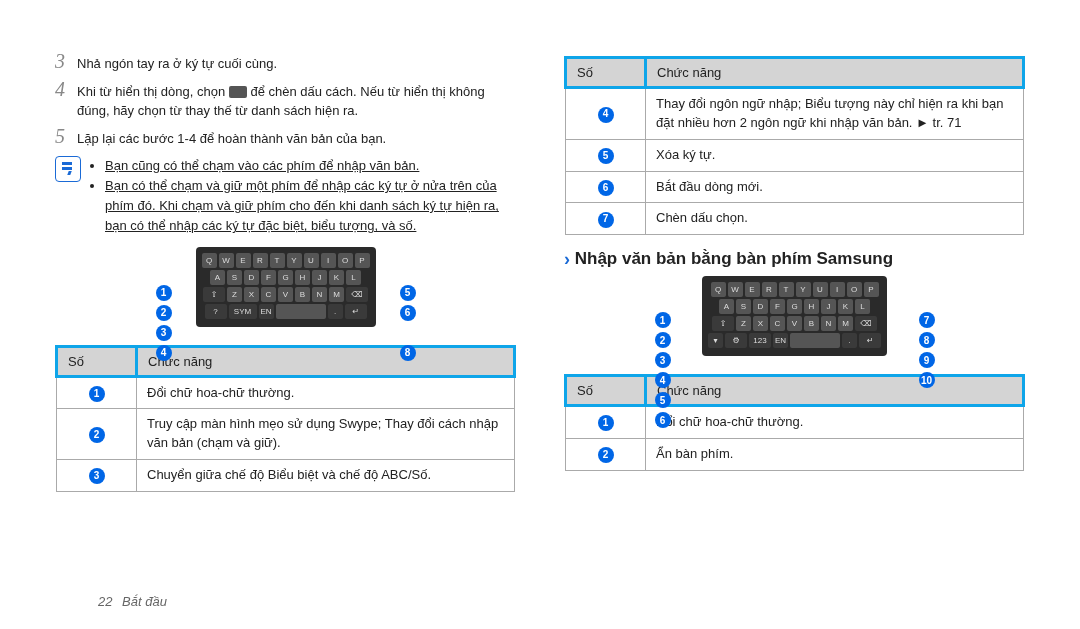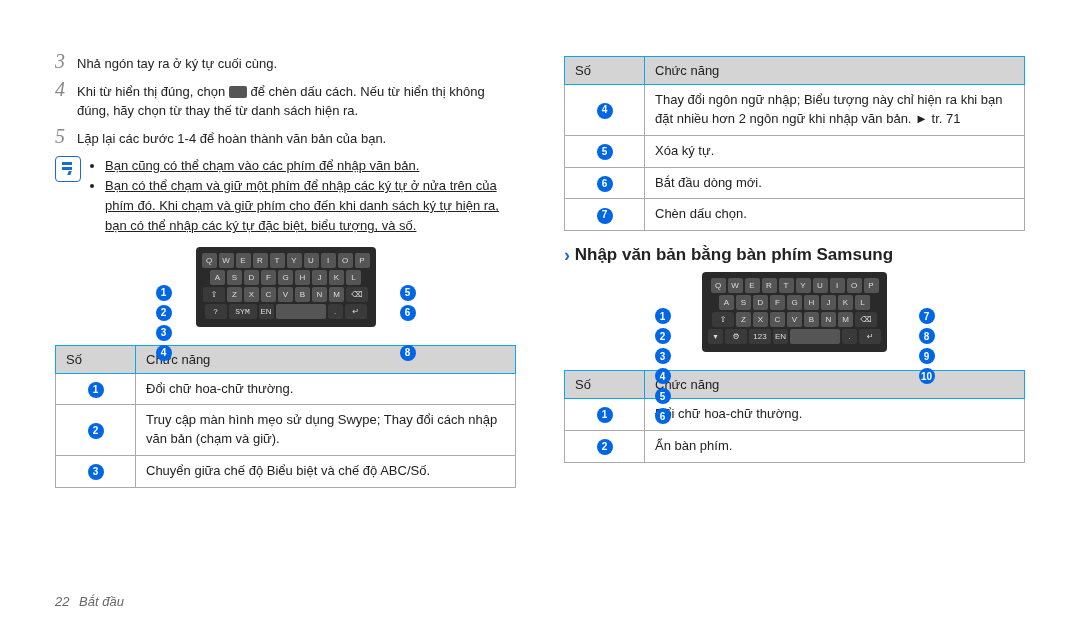--- a/index.html
+++ b/index.html
@@ -76,21 +76,21 @@
     font-size: 8px;
     min-width: 15px;
     height: 15px;
     display: flex;
     align-items: center;
     justify-content: center;
     border-radius: 2px;
   }
   .key.dark { background: #3a3a3a; }
   .key.wide { min-width: 22px; }
-  .key.wider { min-width: 28px; font-family: Liberation Mono, monospace; }
+  .key.wider { min-width: 28px; }
   .key.space { min-width: 50px; }
   .num-circle {
     display: inline-flex;
     width: 16px; height: 16px;
     border-radius: 50%;
     background: #0066e6;
     color: #fff;
     font-size: 10px;
     font-weight: bold;
     align-items: center;
@@ -113,21 +113,21 @@
   table {
     width: 100%;
     border-collapse: collapse;
     margin: 6px 0 14px 0;
   }
   th {
     background: #d4d4d4;
     text-align: left;
     font-weight: normal;
     padding: 6px 10px;
-    border: 1px solid #0ea5e9;
+    border: 3px solid #0ea5e9;
   }
   td {
     padding: 6px 10px;
     border: 1px solid #aaa;
     vertical-align: middle;
     line-height: 1.45;
   }
   td:first-child { text-align: center; width: 80px; }
   .chev {
     color: #1a6ad6;
@@ -141,36 +141,36 @@
     margin-bottom: 6px;
   }
   .footer {
     position: absolute;
     left: 55px;
     bottom: 20px;
     font-style: italic;
     color: #666;
     font-size: 13px;
   }
-  .footer .pn { font-style: italic; margin-right: 6px; }
+  .footer .pn { font-style: italic; margin-right: 6px; margin-left: 43px; }
 </style>
 </head>
 <body>
 
 <div class="col">
 
   <div class="step">
     <span class="step-num">3</span>
     <span class="step-text">Nhả ngón tay ra ở ký tự cuối cùng.</span>
   </div>
 
   <div class="step">
     <span class="step-num">4</span>
     <span class="step-text">
-      <span>Khi từ hiển thị đúng, chọn </span>
+      <span>Khi từ hiển thị dòng, chọn </span>
       <span class="space-icon"></span>
       <span> để chèn dấu cách. Nếu từ hiển thị không đúng, hãy chọn từ thay thế từ danh sách hiện ra.</span>
     </span>
   </div>
 
   <div class="step">
     <span class="step-num">5</span>
     <span class="step-text">Lặp lại các bước 1-4 để hoàn thành văn bản của bạn.</span>
   </div>
 

